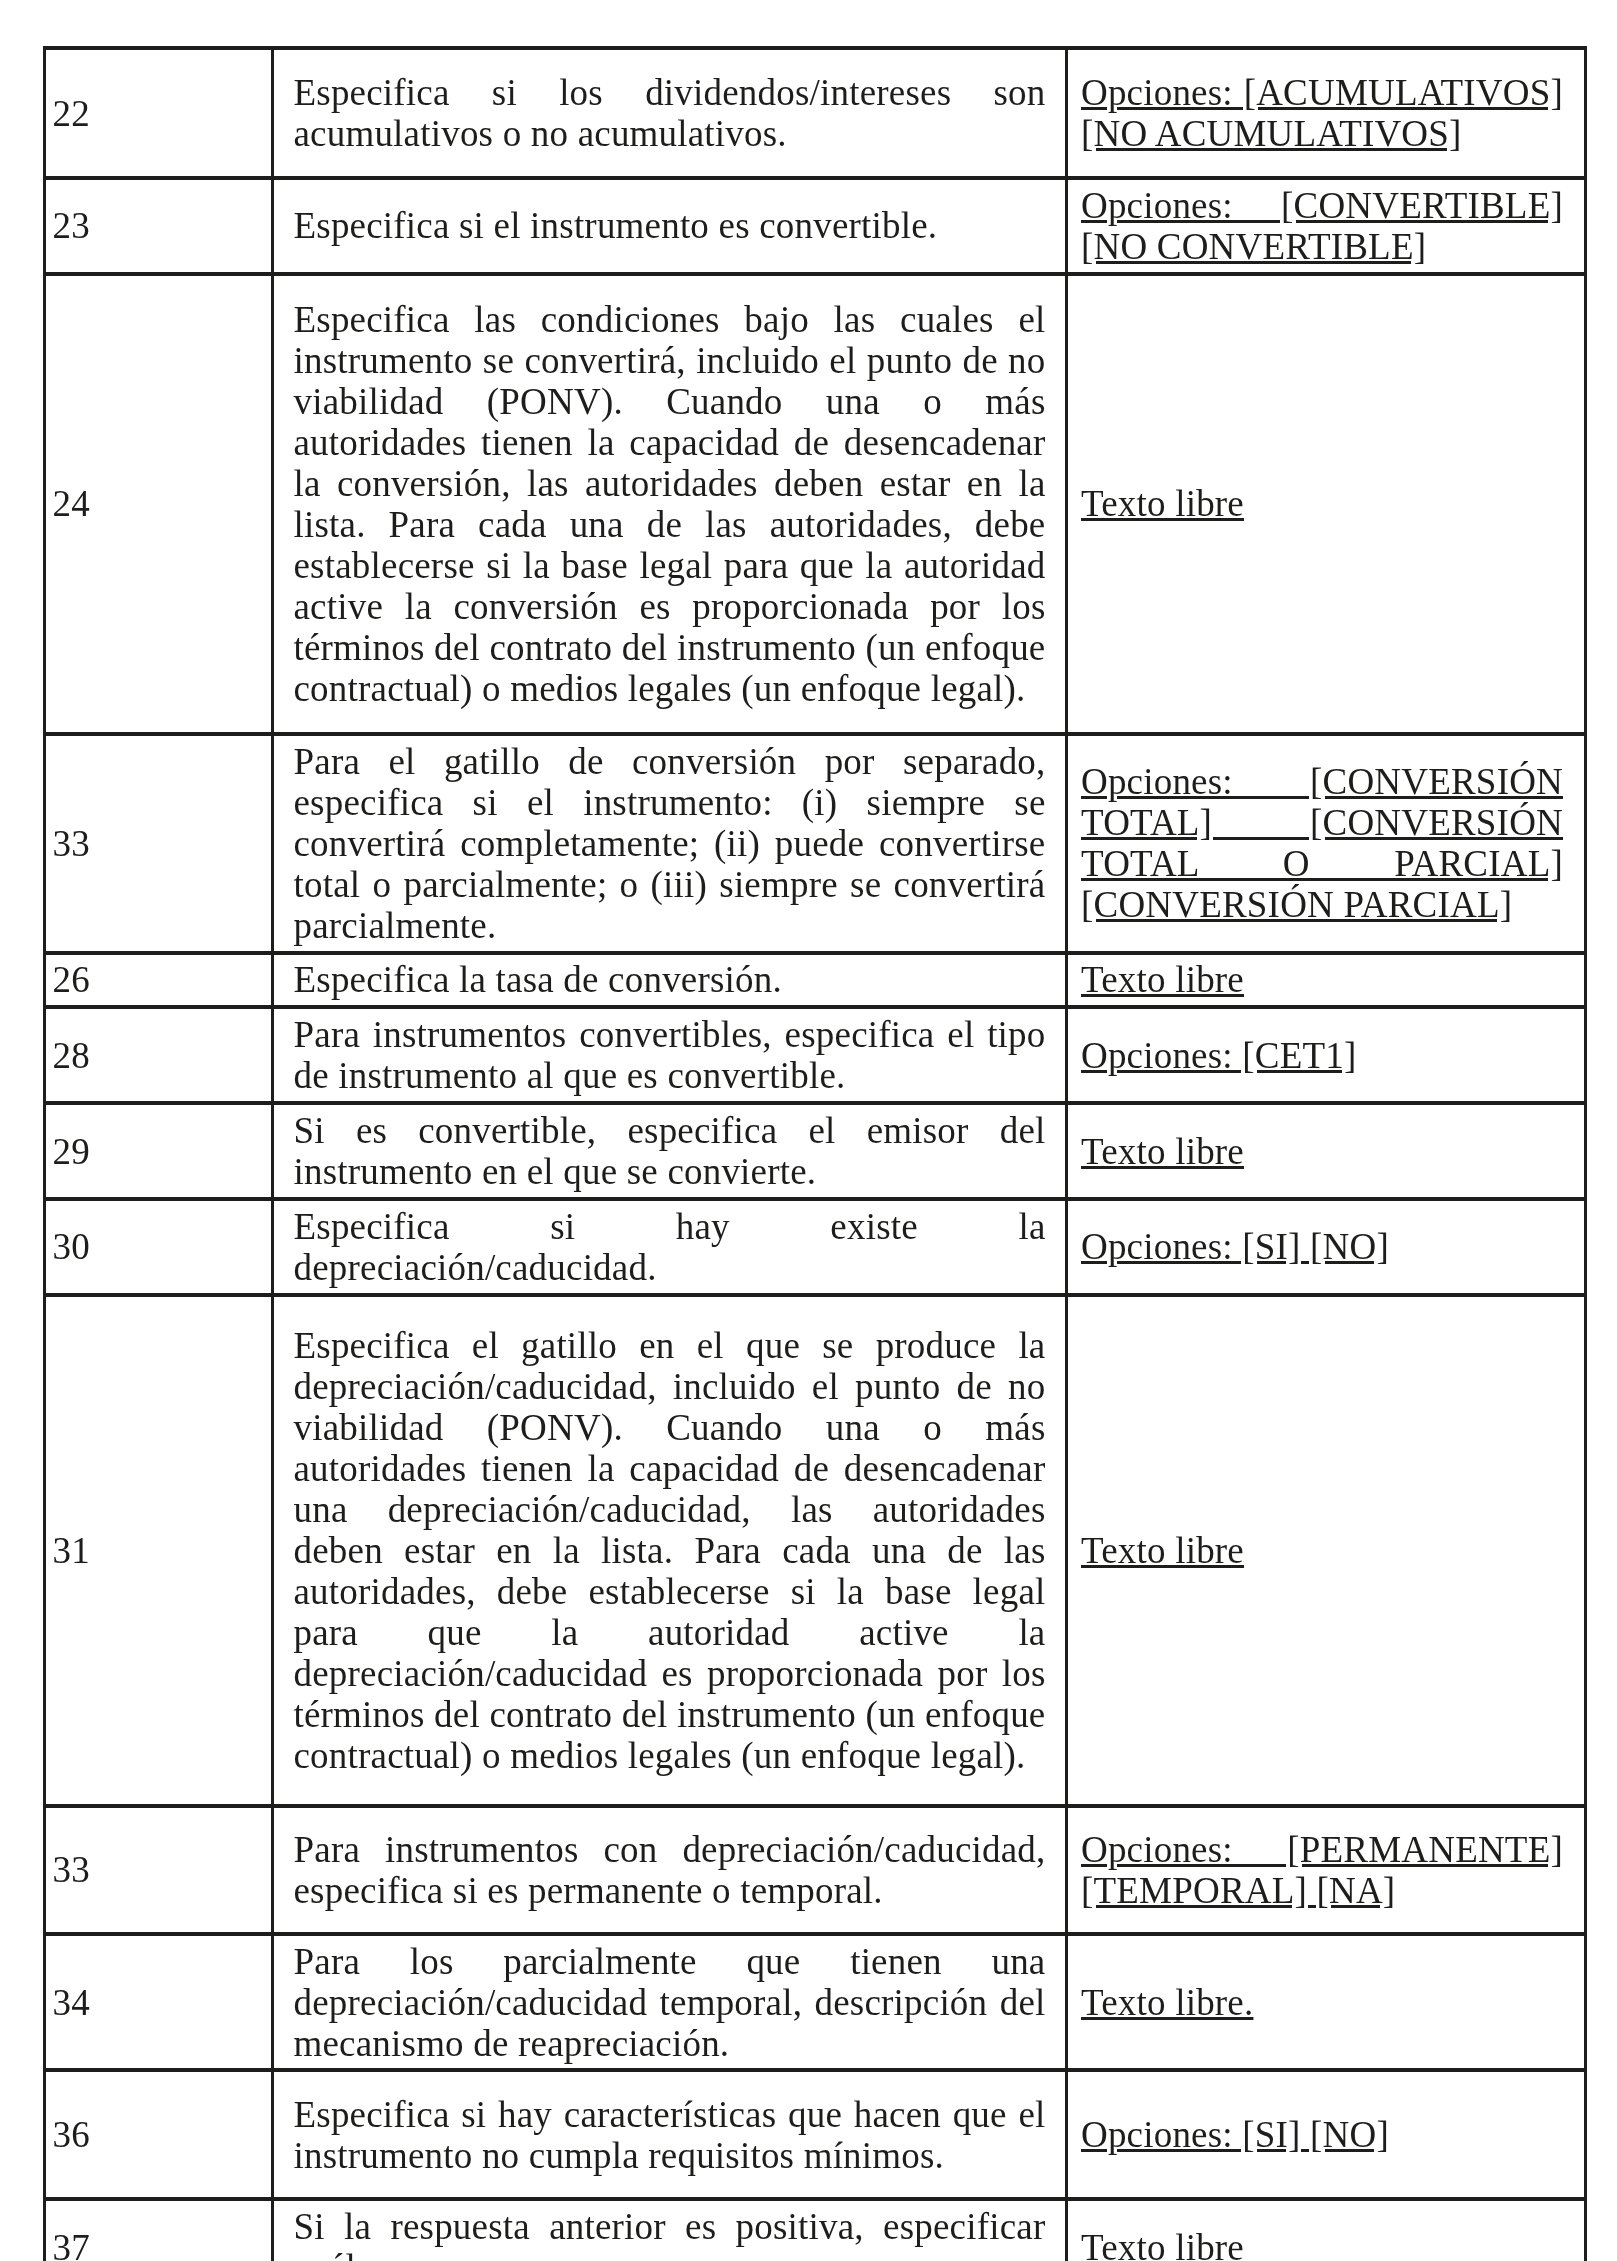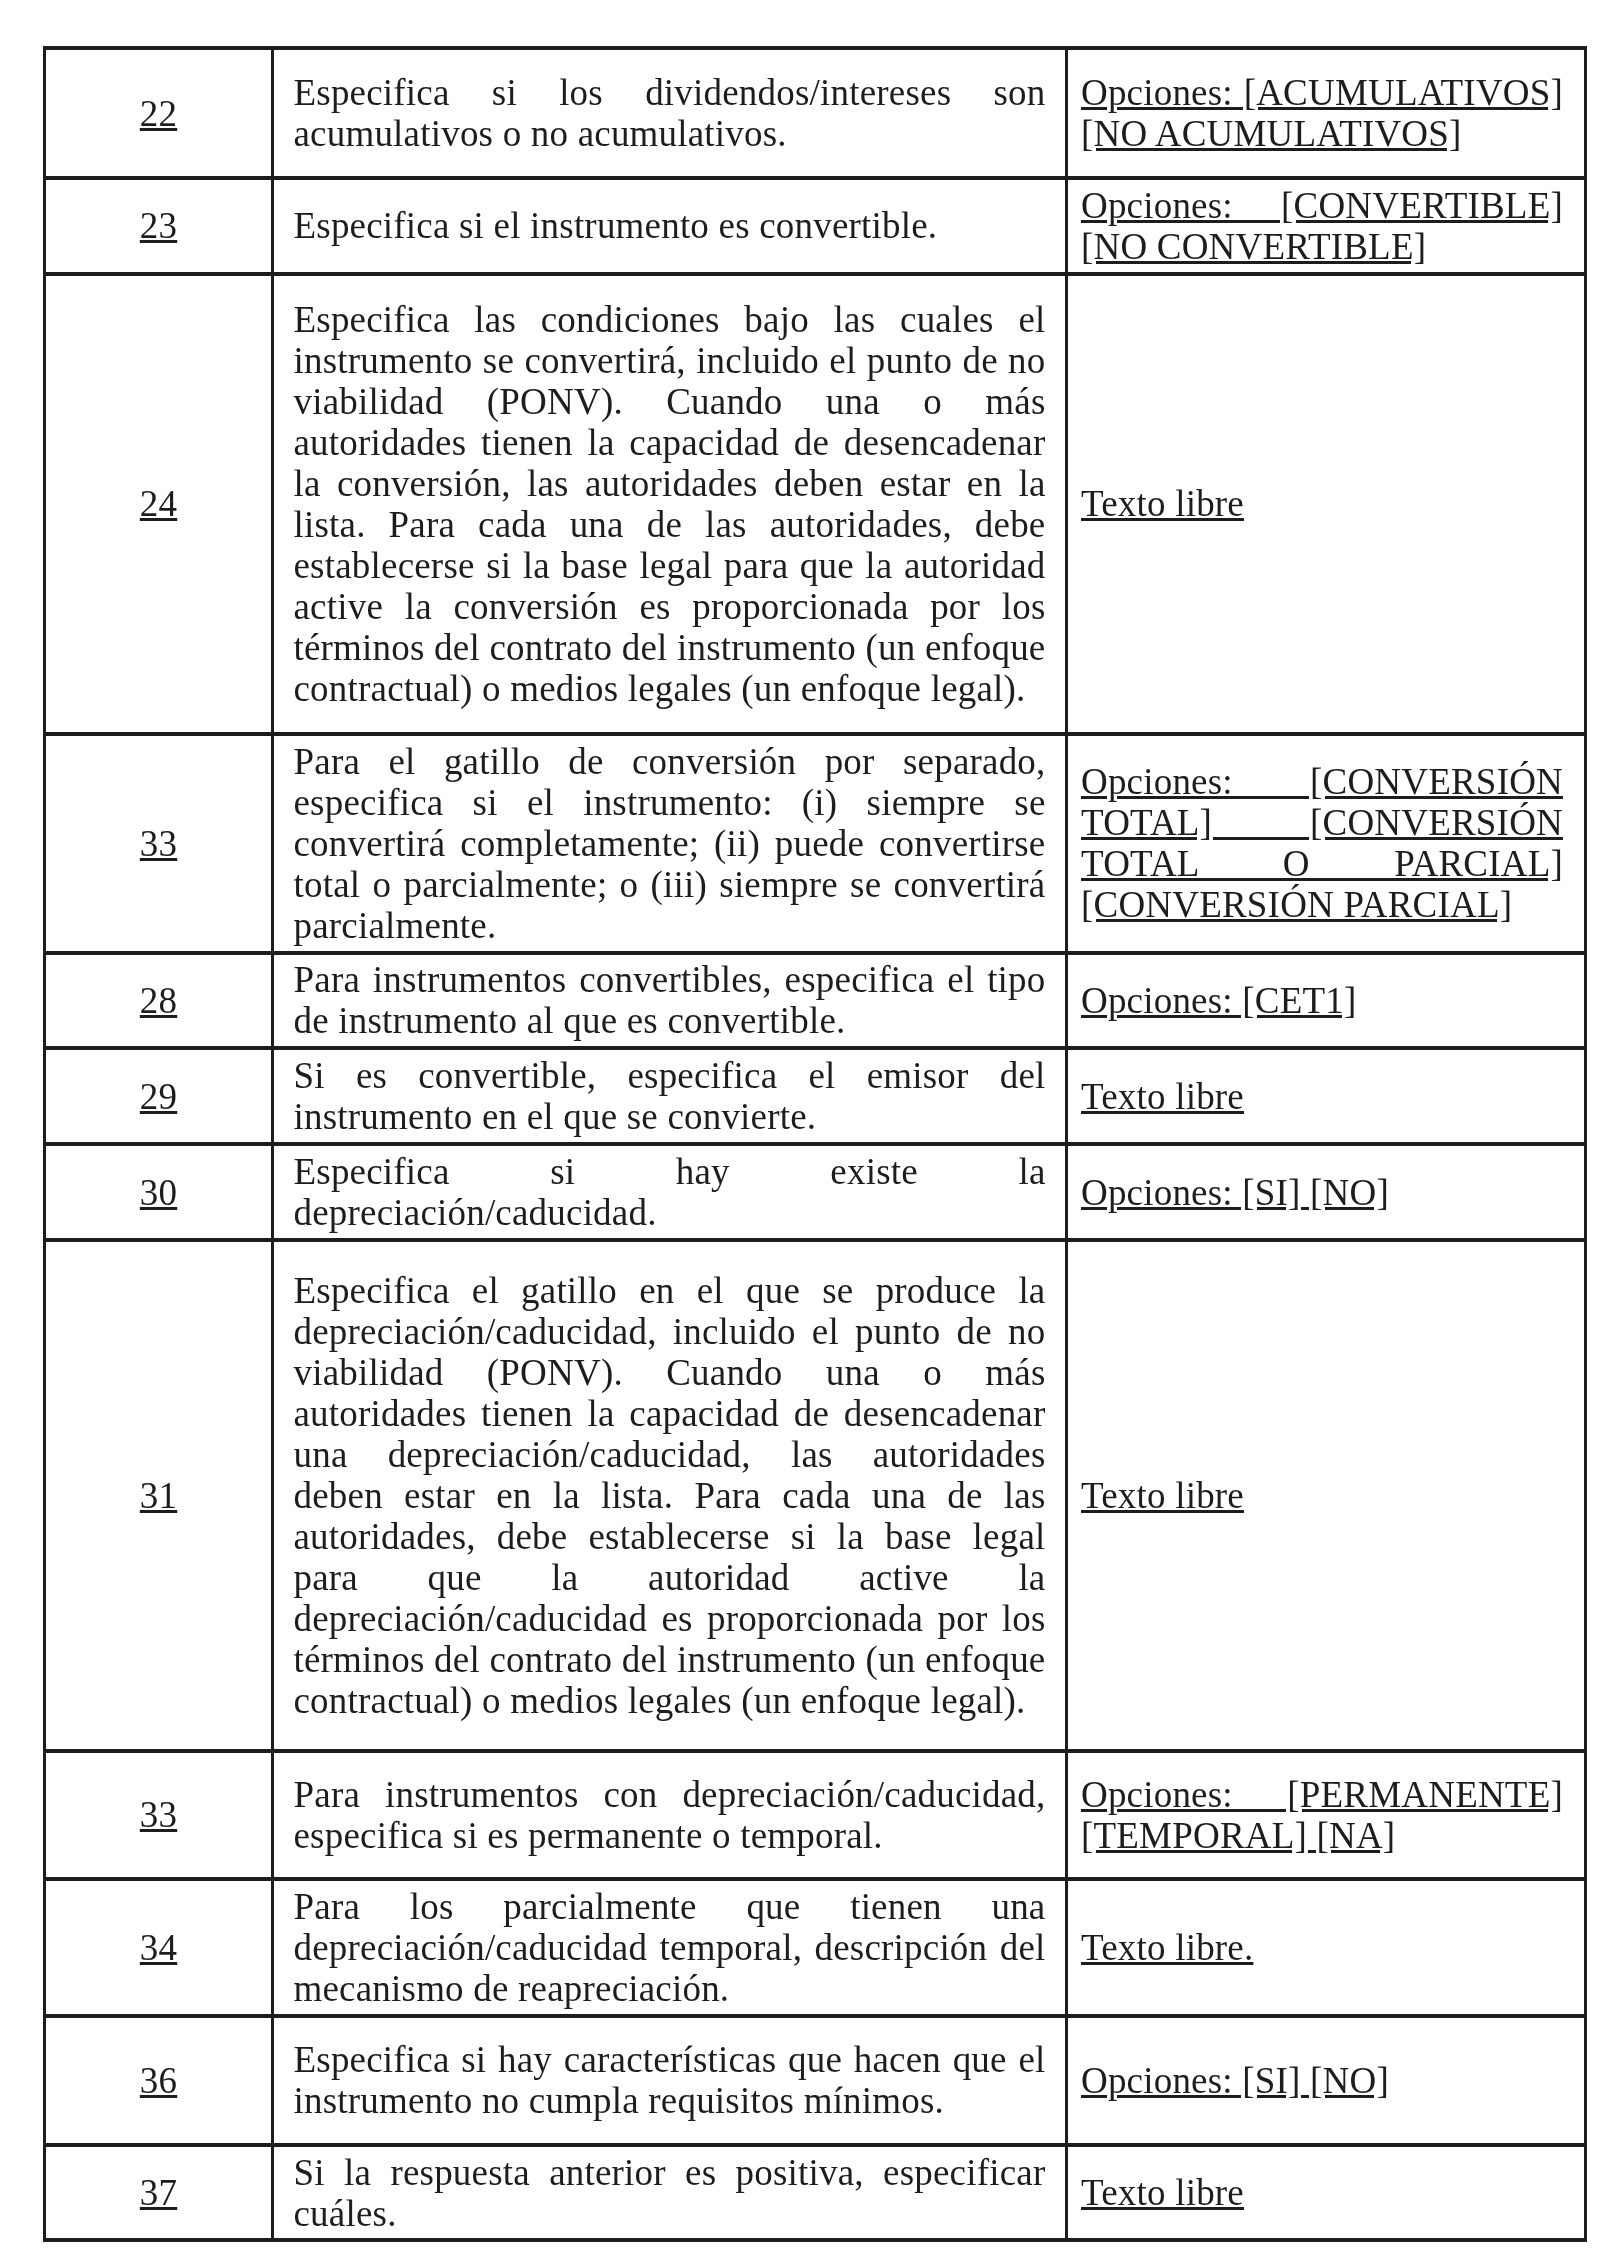--- a/index.html
+++ b/index.html
@@ -30,23 +30,22 @@
     border-bottom-width:4.9px;
     vertical-align:middle;
     font-size:37px;
     line-height:41px;
     letter-spacing:0.2px;
     color:var(--ink);
     hyphens:none;
     overflow:hidden;
   }
   td.cell-number{
-    text-align:center;
+    text-align:left;
     padding:3.3px 6.5px;
-    text-decoration:underline;
   }
   td.cell-description{
     text-align:justify;
     padding:4.9px 19.5px;
   }
   td.cell-options{
     text-align:justify;
     padding:4.9px 21px 4.9px 13px;
     text-decoration:underline;
   }
@@ -89,20 +88,25 @@
         <tr class="row-2">
           <td class="cell-number">24</td>
           <td class="cell-description">Especifica las condiciones bajo las cuales el instrumento se convertirá, incluido el punto de no viabilidad (PONV). Cuando una o más autoridades tienen la capacidad de desencadenar la conversión, las autoridades deben estar en la lista. Para cada una de las autoridades, debe establecerse si la base legal para que la autoridad active la conversión es proporcionada por los términos del contrato del instrumento (un enfoque contractual) o medios legales (un enfoque legal).</td>
           <td class="cell-options">Texto libre</td>
         </tr>
         <tr class="row-3">
           <td class="cell-number">33</td>
           <td class="cell-description">Para el gatillo de conversión por separado, especifica si el instrumento: (i) siempre se convertirá completamente; (ii) puede convertirse total o parcialmente; o (iii) siempre se convertirá parcialmente.</td>
           <td class="cell-options">Opciones: [CONVERSIÓN TOTAL] [CONVERSIÓN TOTAL O PARCIAL] [CONVERSIÓN PARCIAL]</td>
         </tr>
+        <tr class="row-4">
+          <td class="cell-number">26</td>
+          <td class="cell-description">Especifica la tasa de conversión.</td>
+          <td class="cell-options">Texto libre</td>
+        </tr>
         <tr class="row-5">
           <td class="cell-number">28</td>
           <td class="cell-description">Para instrumentos convertibles, especifica el tipo de instrumento al que es convertible.</td>
           <td class="cell-options">Opciones: [CET1]</td>
         </tr>
         <tr class="row-6">
           <td class="cell-number">29</td>
           <td class="cell-description">Si es convertible, especifica el emisor del instrumento en el que se convierte.</td>
           <td class="cell-options">Texto libre</td>
         </tr>

